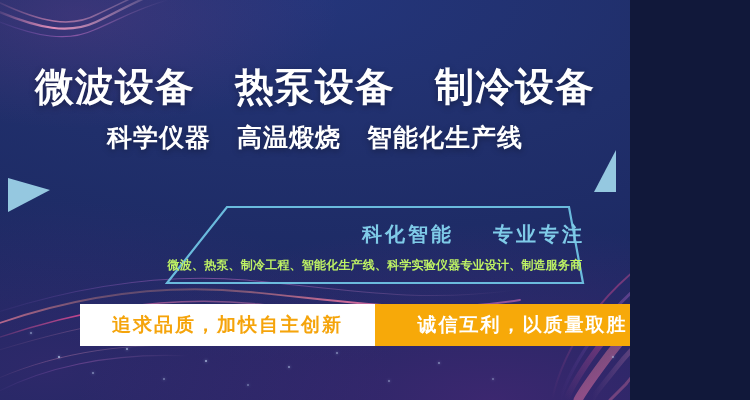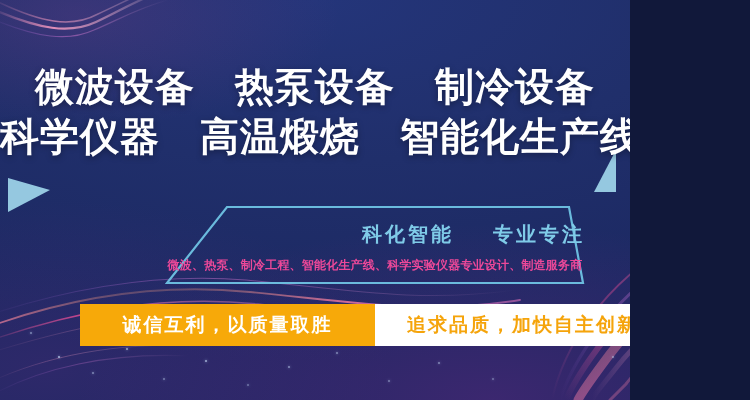--- a/index.html
+++ b/index.html
@@ -77,21 +77,21 @@
     font-weight: 700;
     letter-spacing: 1px;
     text-shadow: 0 2px 6px rgba(0,0,0,.35);
   }
   .headline .line1 {
     font-size: 39px;
     line-height: 50px;
     white-space: nowrap;
   }
   .headline .line2 {
-    font-size: 39px;
+    font-size: 25px;
     line-height: 50px;
     white-space: nowrap;
   }
 
   
   .panel {
     position: absolute;
     left: 165px;
     top: 205px;
     width: 420px;
@@ -108,21 +108,21 @@
     font-weight: 700;
     letter-spacing: 3px;
     white-space: nowrap;
   }
   .panel-text .sep { display: inline-block; width: 22px; }
   .panel-sub {
     position: absolute;
     left: -55px; right: -55px;
     top: 52px;
     text-align: center;
-    color: #ec4899;
+    color: #bef264;
     font-size: 12px;
     font-weight: 700;
     letter-spacing: .2px;
     white-space: nowrap;
   }
 
   
   .slogans {
     position: absolute;
     left: 80px;
@@ -245,17 +245,17 @@
     </svg>
     <div class="panel-text">
       <span>科化智能</span>
       <span class="sep"></span>
       <span>专业专注</span>
     </div>
     <div class="panel-sub">微波、热泵、制冷工程、智能化生产线、科学实验仪器专业设计、制造服务商</div>
   </div>
 
   <div class="slogans">
+    <div class="slogan slogan-left">追求品质，加快自主创新</div>
     <div class="slogan slogan-right">诚信互利，以质量取胜</div>
-    <div class="slogan slogan-left">追求品质，加快自主创新</div>
   </div>
 
 </div>
 
 </body></html>

